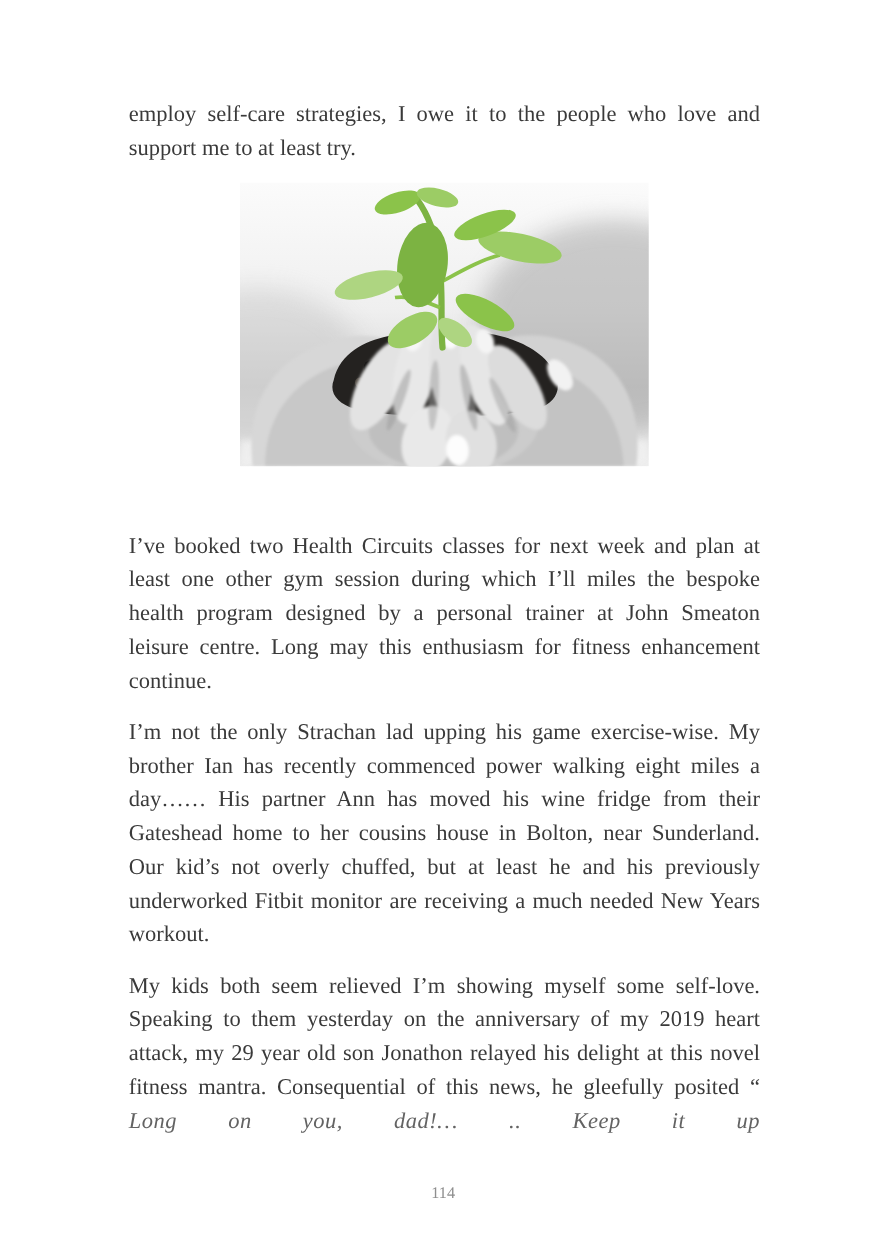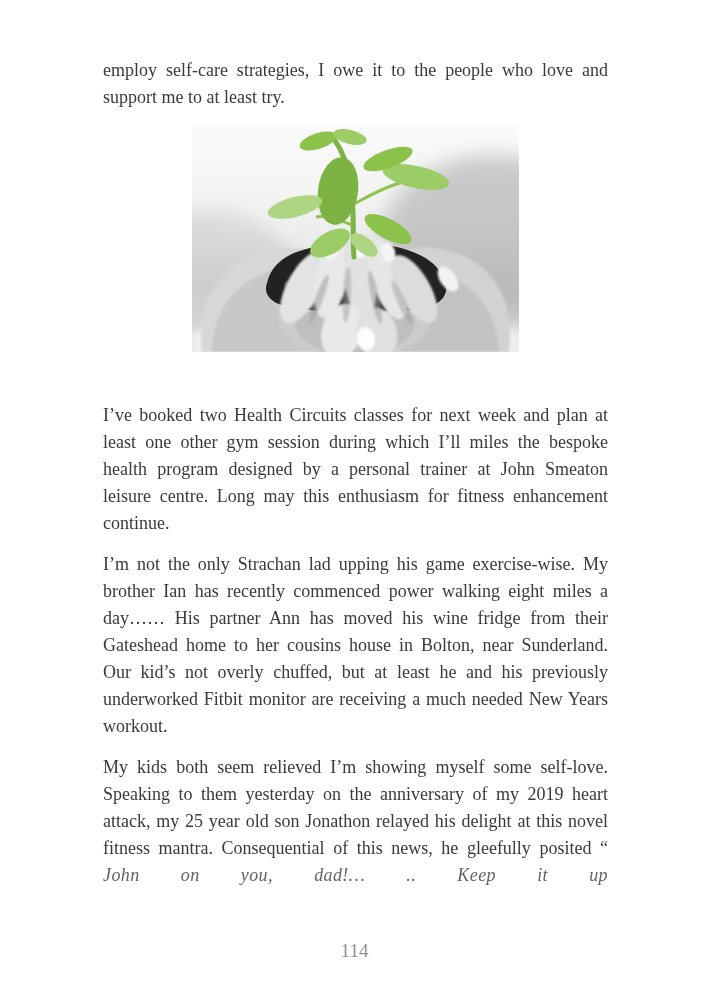--- a/index.html
+++ b/index.html
@@ -6,21 +6,21 @@
     margin: 0;
     padding: 0;
     background: #ffffff;
   }
   .page {
     position: relative;
     width: 709px;
     height: 992px;
     box-sizing: border-box;
     background: #ffffff;
-    padding: 57px 101px 0 103px;
+    padding: 78px 101px 0 103px;
     font-family: "Liberation Serif", serif;
     overflow: hidden;
   }
   .para {
     margin: 0 0 14px 0;
     font-size: 18px;
     line-height: 27px;
     color: #3a3a3a;
     text-align: justify;
     text-justify: inter-word;
@@ -40,21 +40,21 @@
     margin: 14px auto 50px auto;
     padding: 0;
   }
   .photo-frame svg { display: block; }
   .page-number {
     position: absolute;
     left: 0;
     right: 0;
     bottom: 30px;
     text-align: center;
-    font-size: 19px;
+    font-size: 13px;
     color: #8f8f8f;
     font-family: "Liberation Serif", serif;
   }
 </style>
 </head>
 <body>
 
 <div class="page">
 
   <p class="para">employ self-care strategies, I owe it to the people who love and support me to at least try.</p>
@@ -142,17 +142,17 @@
         <ellipse cx="138" cy="118" rx="22" ry="11" fill="#9ccc65" transform="rotate(-30 138 118)"></ellipse>
         <ellipse cx="172" cy="120" rx="16" ry="8" fill="#aed581" transform="rotate(38 172 120)"></ellipse>
       </g>
     </svg>
   </figure>
 
   <p class="para">I’ve booked two Health Circuits classes for next week and plan at least one other gym session during which I’ll miles the bespoke health program designed by a personal trainer at John Smeaton leisure centre. Long may this enthusiasm for fitness enhancement continue.</p>
 
   <p class="para">I’m not the only Strachan lad upping his game exercise-wise. My brother Ian has recently commenced power walking eight miles a day…… His partner Ann has moved his wine fridge from their Gateshead home to her cousins house in Bolton, near Sunderland. Our kid’s not overly chuffed, but at least he and his previously underworked Fitbit monitor are receiving a much needed New Years workout.</p>
 
-  <p class="para para-last"><span>My kids both seem relieved I’m showing myself some self-love. Speaking to them yesterday on the anniversary of my 2019 heart attack, my 25 year old son Jonathon relayed his delight at this novel fitness mantra. Consequential of this news, he gleefully posited “ </span><span class="quote-italic">John on you, dad!… .. Keep it up</span></p>
+  <p class="para para-last"><span>My kids both seem relieved I’m showing myself some self-love. Speaking to them yesterday on the anniversary of my 2019 heart attack, my 29 year old son Jonathon relayed his delight at this novel fitness mantra. Consequential of this news, he gleefully posited “ </span><span class="quote-italic">Long on you, dad!… .. Keep it up</span></p>
 
   <div class="page-number">114</div>
 
 </div>
 
 </body></html>

